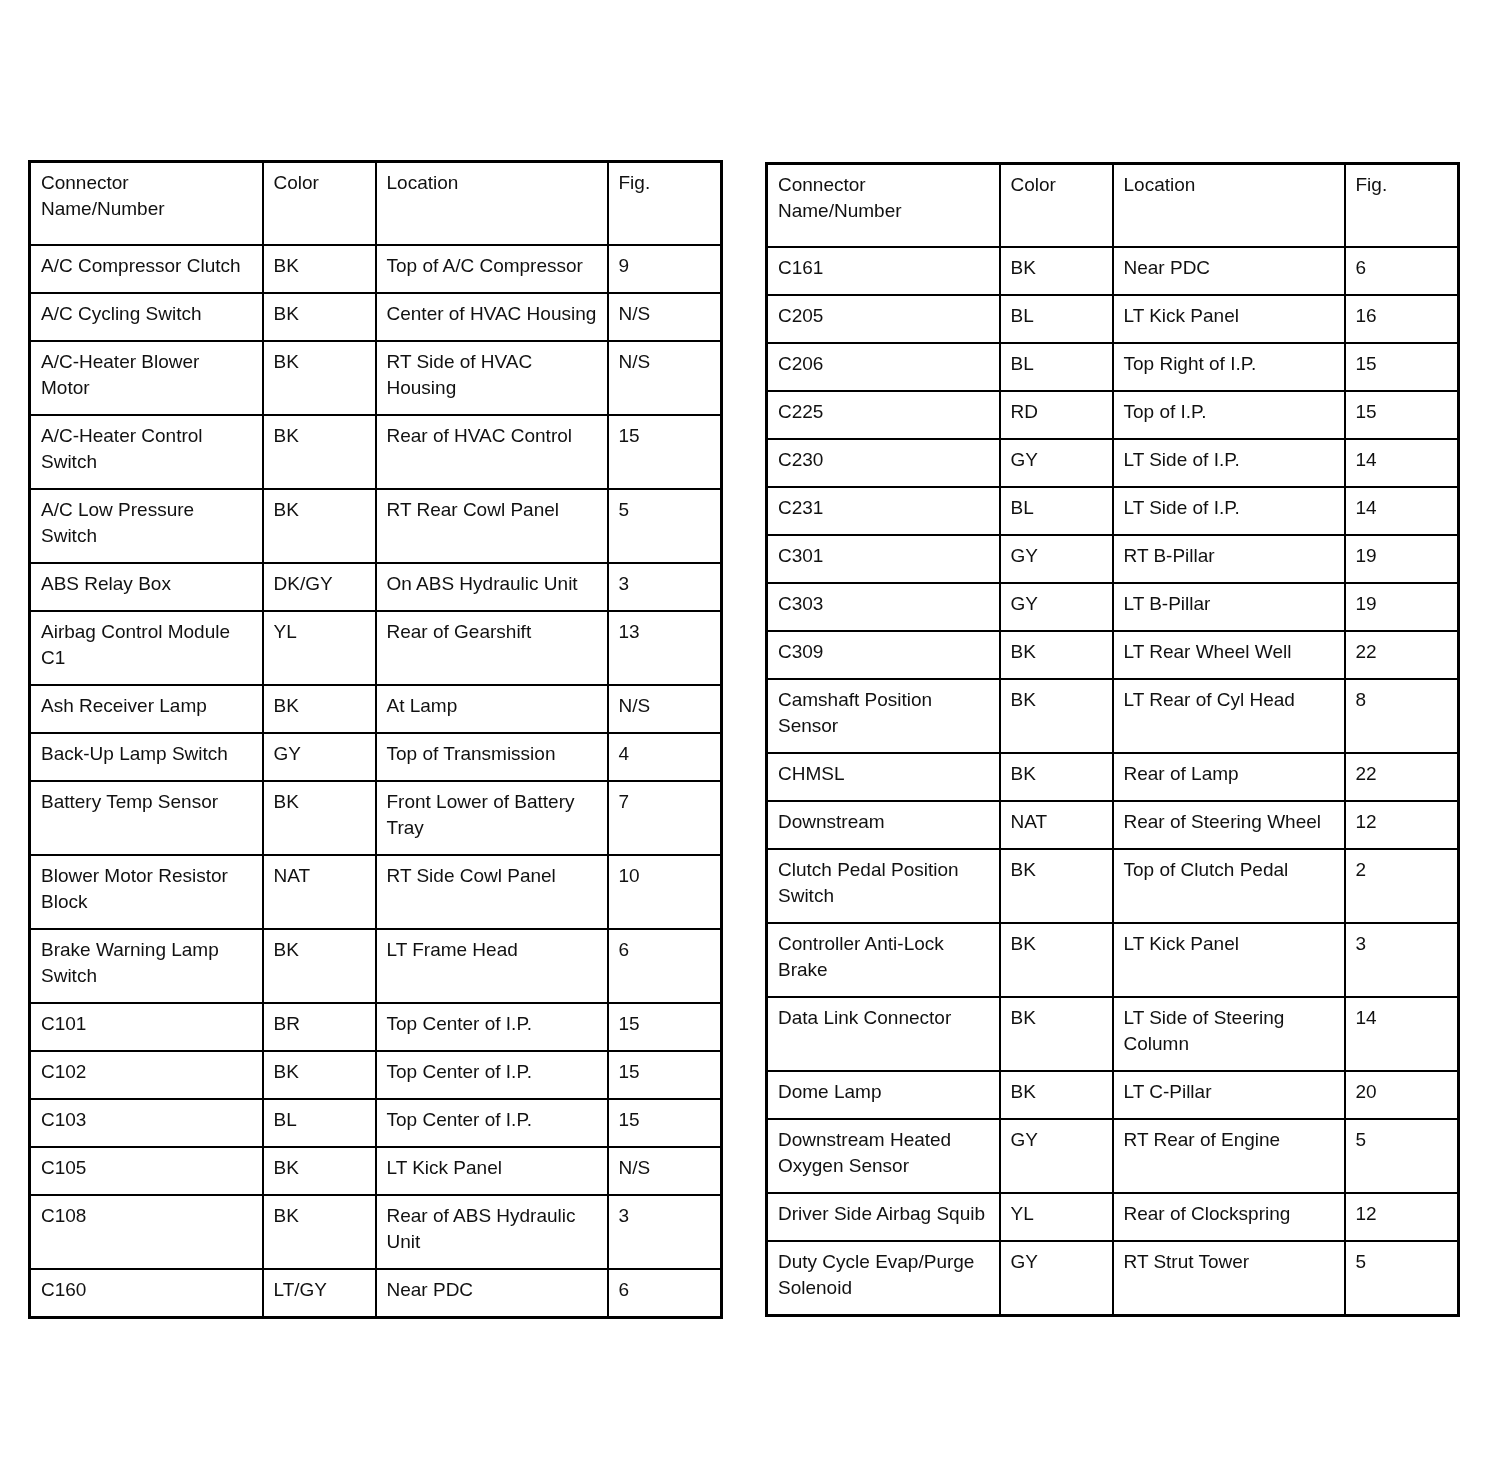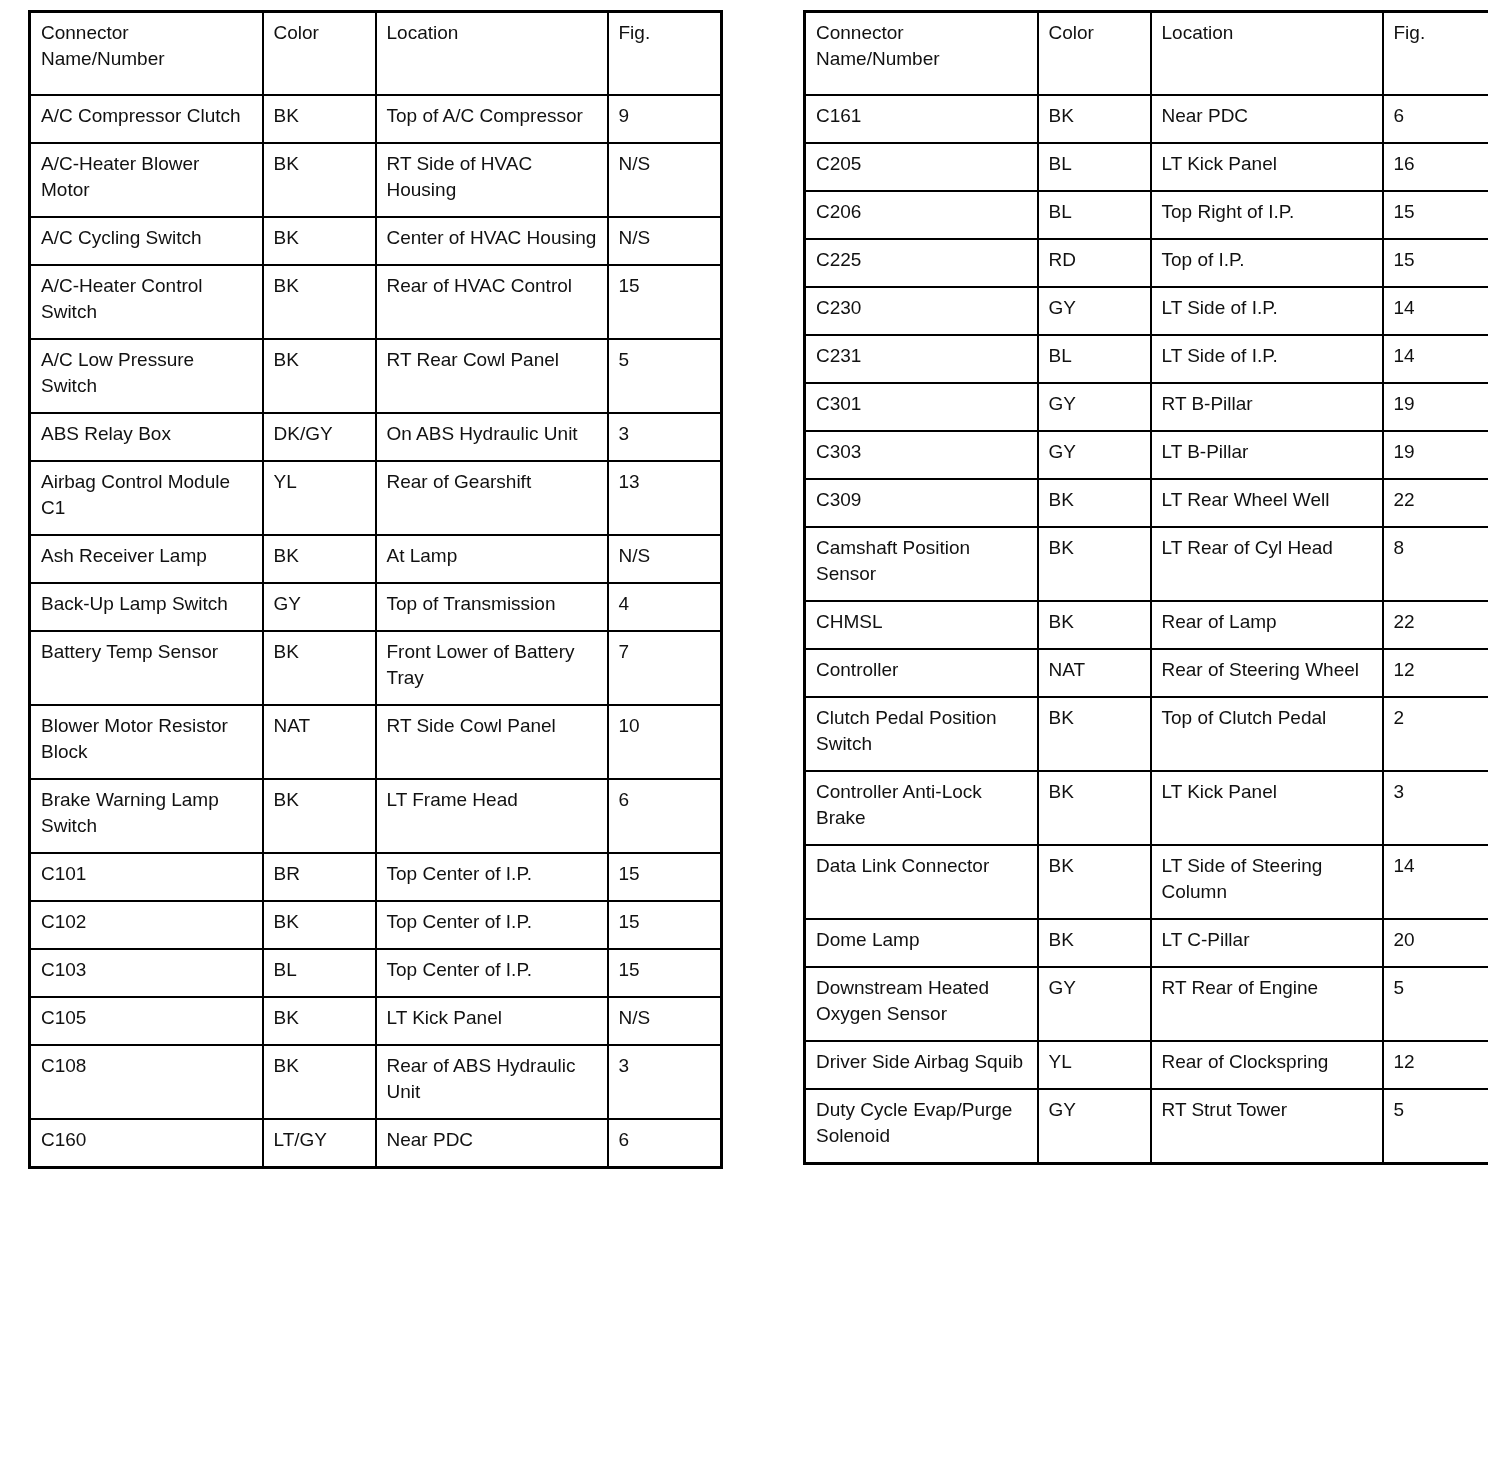--- a/index.html
+++ b/index.html
@@ -9,22 +9,22 @@
     font-family: "Liberation Sans", "DejaVu Sans", sans-serif;
     color: #111111;
   }
   .page {
     width: 1488px;
     min-height: 1484px;
     box-sizing: border-box;
     padding: 10px 26px 16px 28px;
     background: #ffffff;
     display: flex;
-    align-items: flex-start;
-    gap: 80px;
+    align-items: center;
+    gap: 42px;
   }
   table.conn-table {
     border-collapse: collapse;
     table-layout: fixed;
     width: 692px;
     border: 3px solid #000000;
     background: #ffffff;
   }
   table.conn-table col.c1 { width: 233px; }
   table.conn-table col.c2 { width: 113px; }
@@ -65,29 +65,29 @@
         </tr>
       </thead>
       <tbody>
         <tr>
           <td>A/C Compressor Clutch</td>
           <td>BK</td>
           <td>Top of A/C Compressor</td>
           <td>9</td>
         </tr>
         <tr>
+          <td>A/C Cycling Switch</td>
+          <td>BK</td>
+          <td>Center of HVAC Housing</td>
+          <td>N/S</td>
+        </tr>
+        <tr>
           <td>A/C-Heater Blower Motor</td>
           <td>BK</td>
           <td>RT Side of HVAC Housing</td>
-          <td>N/S</td>
-        </tr>
-        <tr>
-          <td>A/C Cycling Switch</td>
-          <td>BK</td>
-          <td>Center of HVAC Housing</td>
           <td>N/S</td>
         </tr>
         <tr>
           <td>A/C-Heater Control Switch</td>
           <td>BK</td>
           <td>Rear of HVAC Control</td>
           <td>15</td>
         </tr>
         <tr>
           <td>A/C Low Pressure Switch</td>
@@ -251,21 +251,21 @@
           <td>LT Rear of Cyl Head</td>
           <td>8</td>
         </tr>
         <tr>
           <td>CHMSL</td>
           <td>BK</td>
           <td>Rear of Lamp</td>
           <td>22</td>
         </tr>
         <tr>
-          <td>Controller</td>
+          <td>Downstream</td>
           <td>NAT</td>
           <td>Rear of Steering Wheel</td>
           <td>12</td>
         </tr>
         <tr>
           <td>Clutch Pedal Position Switch</td>
           <td>BK</td>
           <td>Top of Clutch Pedal</td>
           <td>2</td>
         </tr>

